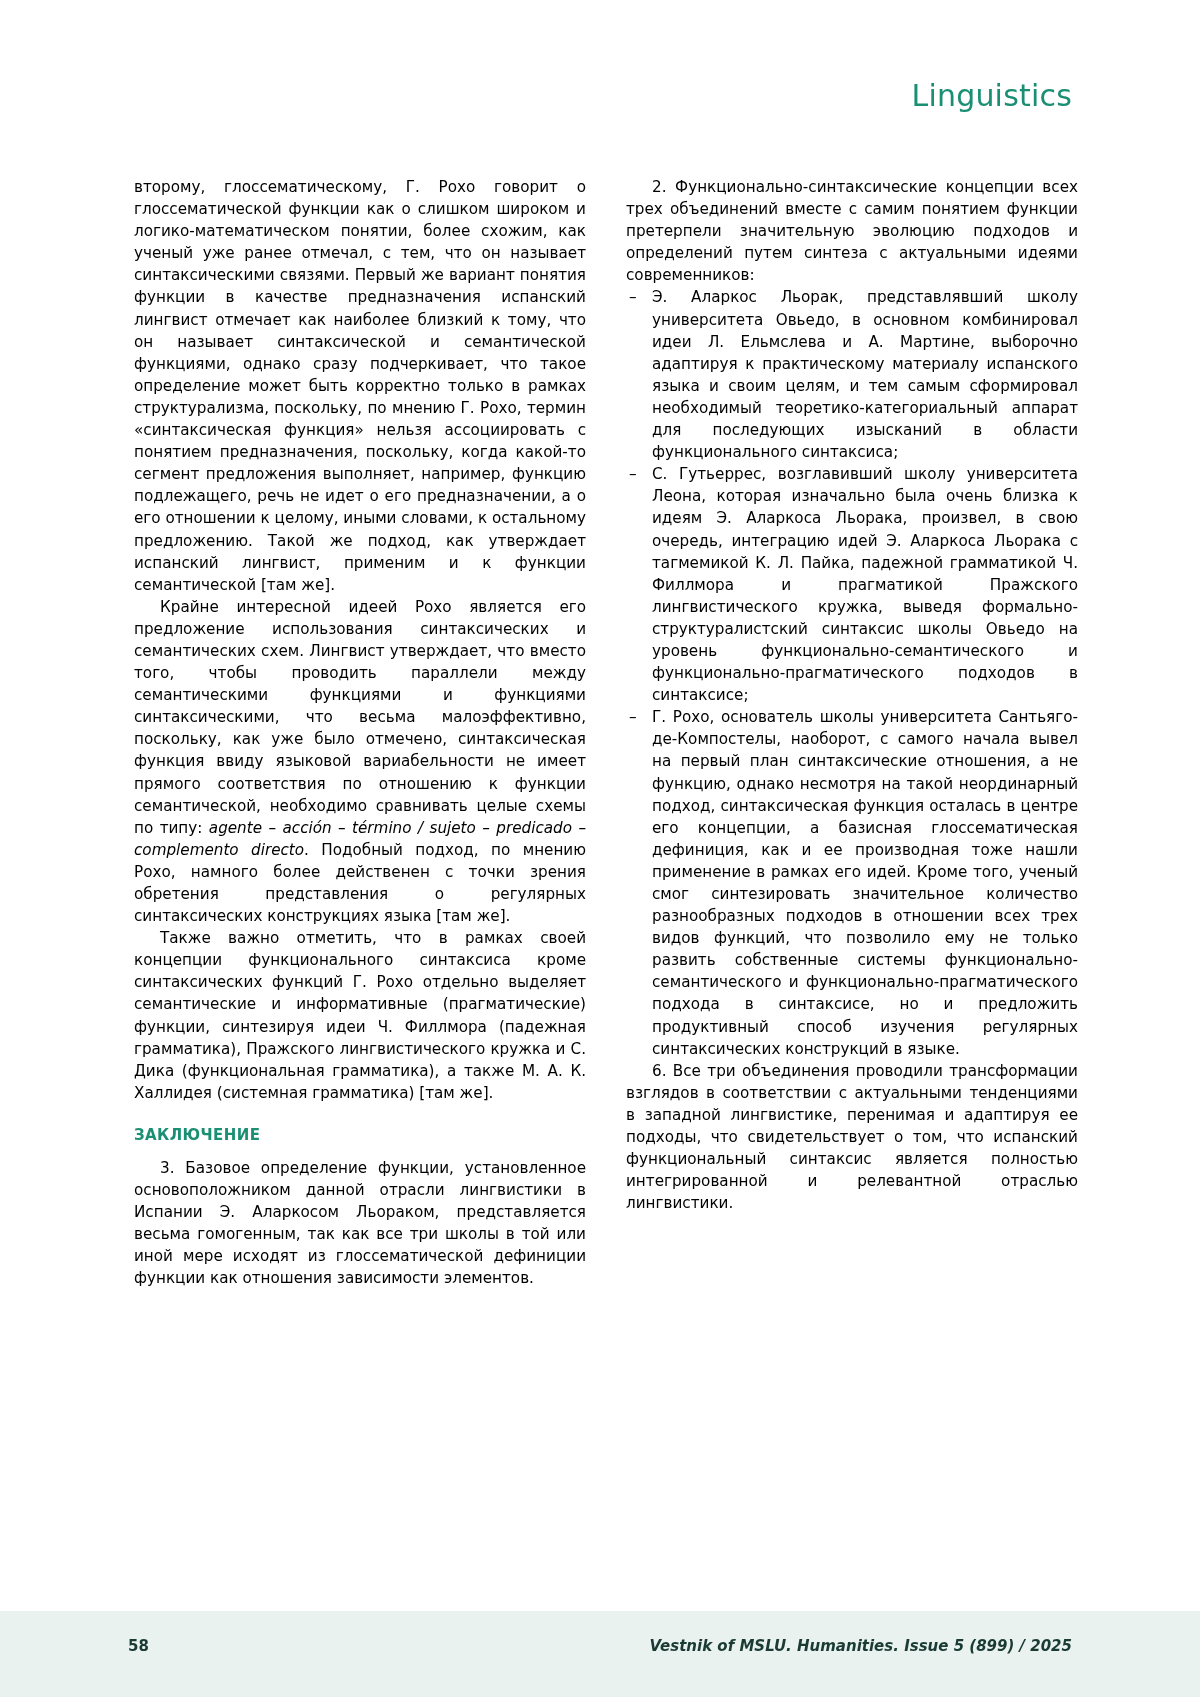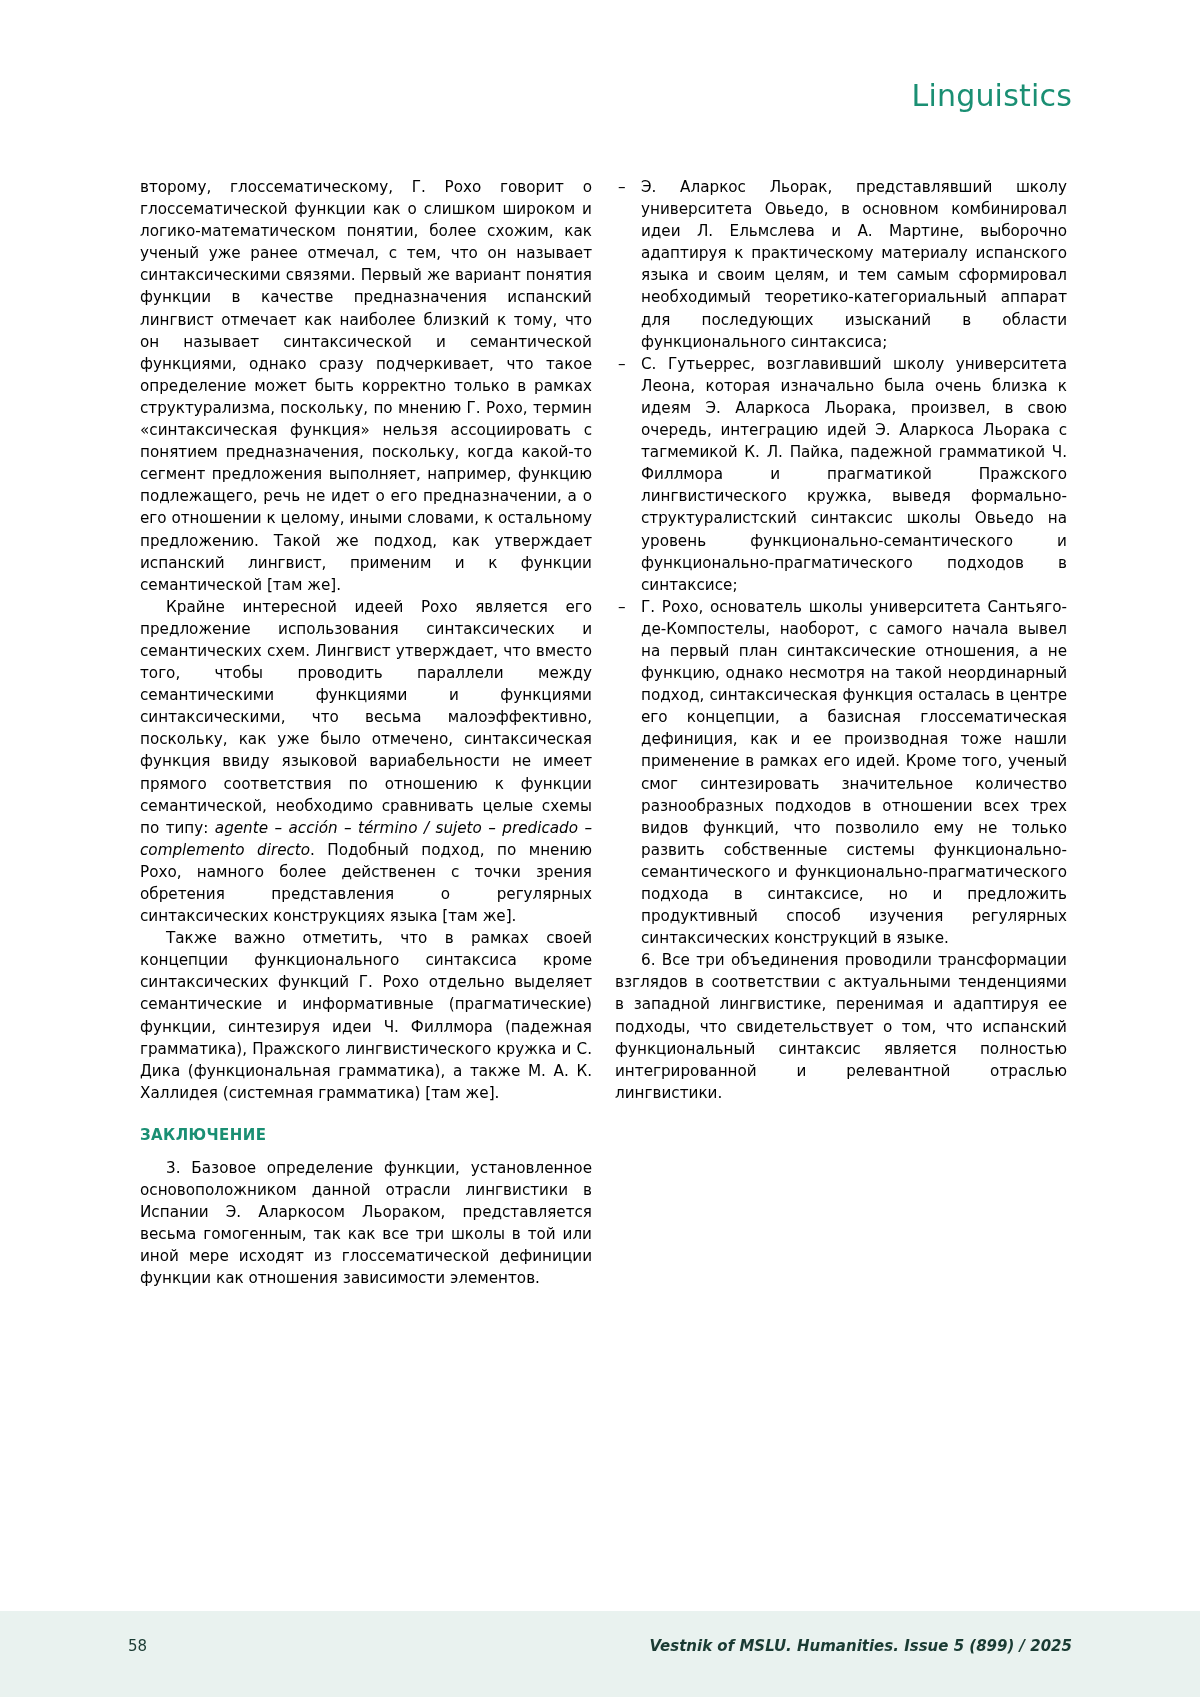--- a/index.html
+++ b/index.html
@@ -31,25 +31,25 @@
     box-sizing: border-box;
   }
   .header-title {
     font-family: "DejaVu Sans", sans-serif;
     font-size: 30px;
     color: #1a8f73;
     letter-spacing: 0.2px;
   }
   .columns {
     position: absolute;
-    left: 140px;
+    left: 134px;
     top: 176px;
     width: 944px;
     display: flex;
-    gap: 23px;
+    gap: 40px;
   }
   .col {
     width: 452px;
   }
   p {
     margin: 0;
     font-size: 15.2px;
     line-height: 22.1px;
     text-align: justify;
     text-justify: inter-word;
@@ -97,21 +97,21 @@
     position: absolute;
     left: 128px;
     right: 128px;
     top: 26px;
     display: flex;
     justify-content: space-between;
     align-items: baseline;
   }
   .page-number {
     font-size: 15px;
-    font-weight: normal;
+    font-weight: bold;
     color: #1a3b33;
   }
   .footer-source {
     font-size: 15px;
     font-style: italic;
     font-weight: bold;
     color: #1a3b33;
     margin-left: 20px;
   }
 </style>
@@ -130,20 +130,21 @@
       <p>второму, глоссематическому, Г. Рохо говорит о глоссематической функции как о слишком широком и логико-математическом понятии, более схожим, как ученый уже ранее отмечал, с тем, что он называет синтаксическими связями. Первый же вариант понятия функции в качестве предназначения испанский лингвист отмечает как наиболее близкий к тому, что он называет синтаксической и семантической функциями, однако сразу подчеркивает, что такое определение может быть корректно только в рамках структурализма, поскольку, по мнению Г. Рохо, термин «синтаксическая функция» нельзя ассоциировать с понятием предназначения, поскольку, когда какой-то сегмент предложения выполняет, например, функцию подлежащего, речь не идет о его предназначении, а о его отношении к целому, иными словами, к остальному предложению. Такой же подход, как утверждает испанский лингвист, применим и к функции семантической [там же].</p>
       <p class="indent"><span>Крайне интересной идеей Рохо является его предложение использования синтаксических и семантических схем. Лингвист утверждает, что вместо того, чтобы проводить параллели между семантическими функциями и функциями синтаксическими, что весьма малоэффективно, поскольку, как уже было отмечено, синтаксическая функция ввиду языковой вариабельности не имеет прямого соответствия по отношению к функции семантической, необходимо сравнивать целые схемы по типу: </span><em>agente – acción – término / sujeto – predicado – complemento directo</em><span>. Подобный подход, по мнению Рохо, намного более действенен с точки зрения обретения представления о регулярных синтаксических конструкциях языка [там же].</span></p>
       <p class="indent">Также важно отметить, что в рамках своей концепции функционального синтаксиса кроме синтаксических функций Г. Рохо отдельно выделяет семантические и информативные (прагматические) функции, синтезируя идеи Ч. Филлмора (падежная грамматика), Пражского лингвистического кружка и С. Дика (функциональная грамматика), а также М. А. К. Халлидея (системная грамматика) [там же].</p>
 
       <div class="section-head">ЗАКЛЮЧЕНИЕ</div>
 
       <p class="indent">3. Базовое определение функции, установленное основоположником данной отрасли лингвистики в Испании Э. Аларкосом Льораком, представляется весьма гомогенным, так как все три школы в той или иной мере исходят из глоссематической дефиниции функции как отношения зависимости элементов.</p>
     </div>
 
     <div class="col">
+      <p class="indent">2. Функционально-синтаксические концепции всех трех объединений вместе с самим понятием функции претерпели значительную эволюцию подходов и определений путем синтеза с актуальными идеями современников:</p>
 
       <ul class="dashlist">
         <li><span class="dash">–</span><span>Э. Аларкос Льорак, представлявший школу университета Овьедо, в основном комбинировал идеи Л. Ельмслева и А. Мартине, выборочно адаптируя к практическому материалу испанского языка и своим целям, и тем самым сформировал необходимый теоретико-категориальный аппарат для последующих изысканий в области функционального синтаксиса;</span></li>
         <li><span class="dash">–</span><span>С. Гутьеррес, возглавивший школу университета Леона, которая изначально была очень близка к идеям Э. Аларкоса Льорака, произвел, в свою очередь, интеграцию идей Э. Аларкоса Льорака с тагмемикой К. Л. Пайка, падежной грамматикой Ч. Филлмора и прагматикой Пражского лингвистического кружка, выведя формально-структуралистский синтаксис школы Овьедо на уровень функционально-семантического и функционально-прагматического подходов в синтаксисе;</span></li>
         <li><span class="dash">–</span><span>Г. Рохо, основатель школы университета Сантьяго-де-Компостелы, наоборот, с самого начала вывел на первый план синтаксические отношения, а не функцию, однако несмотря на такой неординарный подход, синтаксическая функция осталась в центре его концепции, а базисная глоссематическая дефиниция, как и ее производная тоже нашли применение в рамках его идей. Кроме того, ученый смог синтезировать значительное количество разнообразных подходов в отношении всех трех видов функций, что позволило ему не только развить собственные системы функционально-семантического и функционально-прагматического подхода в синтаксисе, но и предложить продуктивный способ изучения регулярных синтаксических конструкций в языке.</span></li>
       </ul>
 
       <p class="indent">6. Все три объединения проводили трансформации взглядов в соответствии с актуальными тенденциями в западной лингвистике, перенимая и адаптируя ее подходы, что свидетельствует о том, что испанский функциональный синтаксис является полностью интегрированной и релевантной отраслью лингвистики.</p>
     </div>
 

